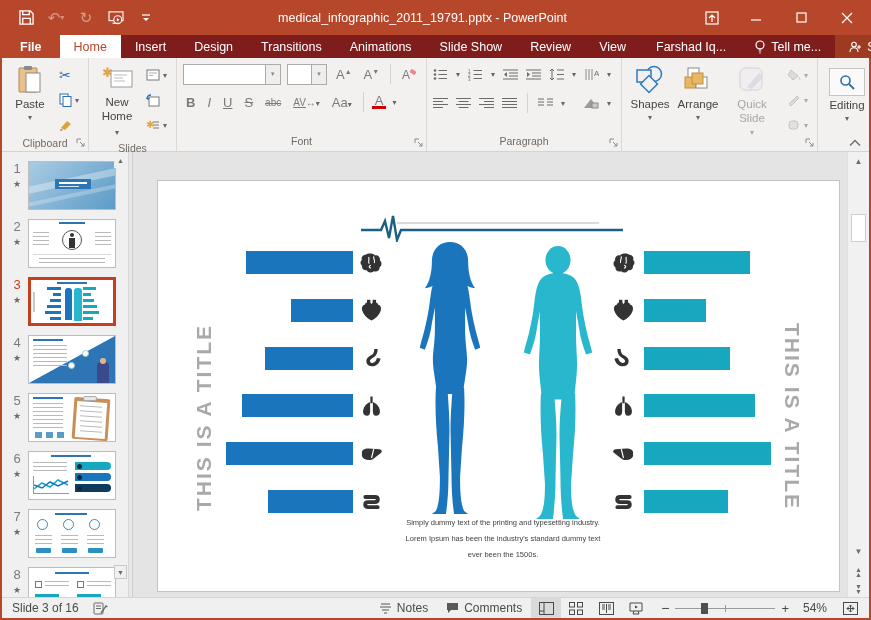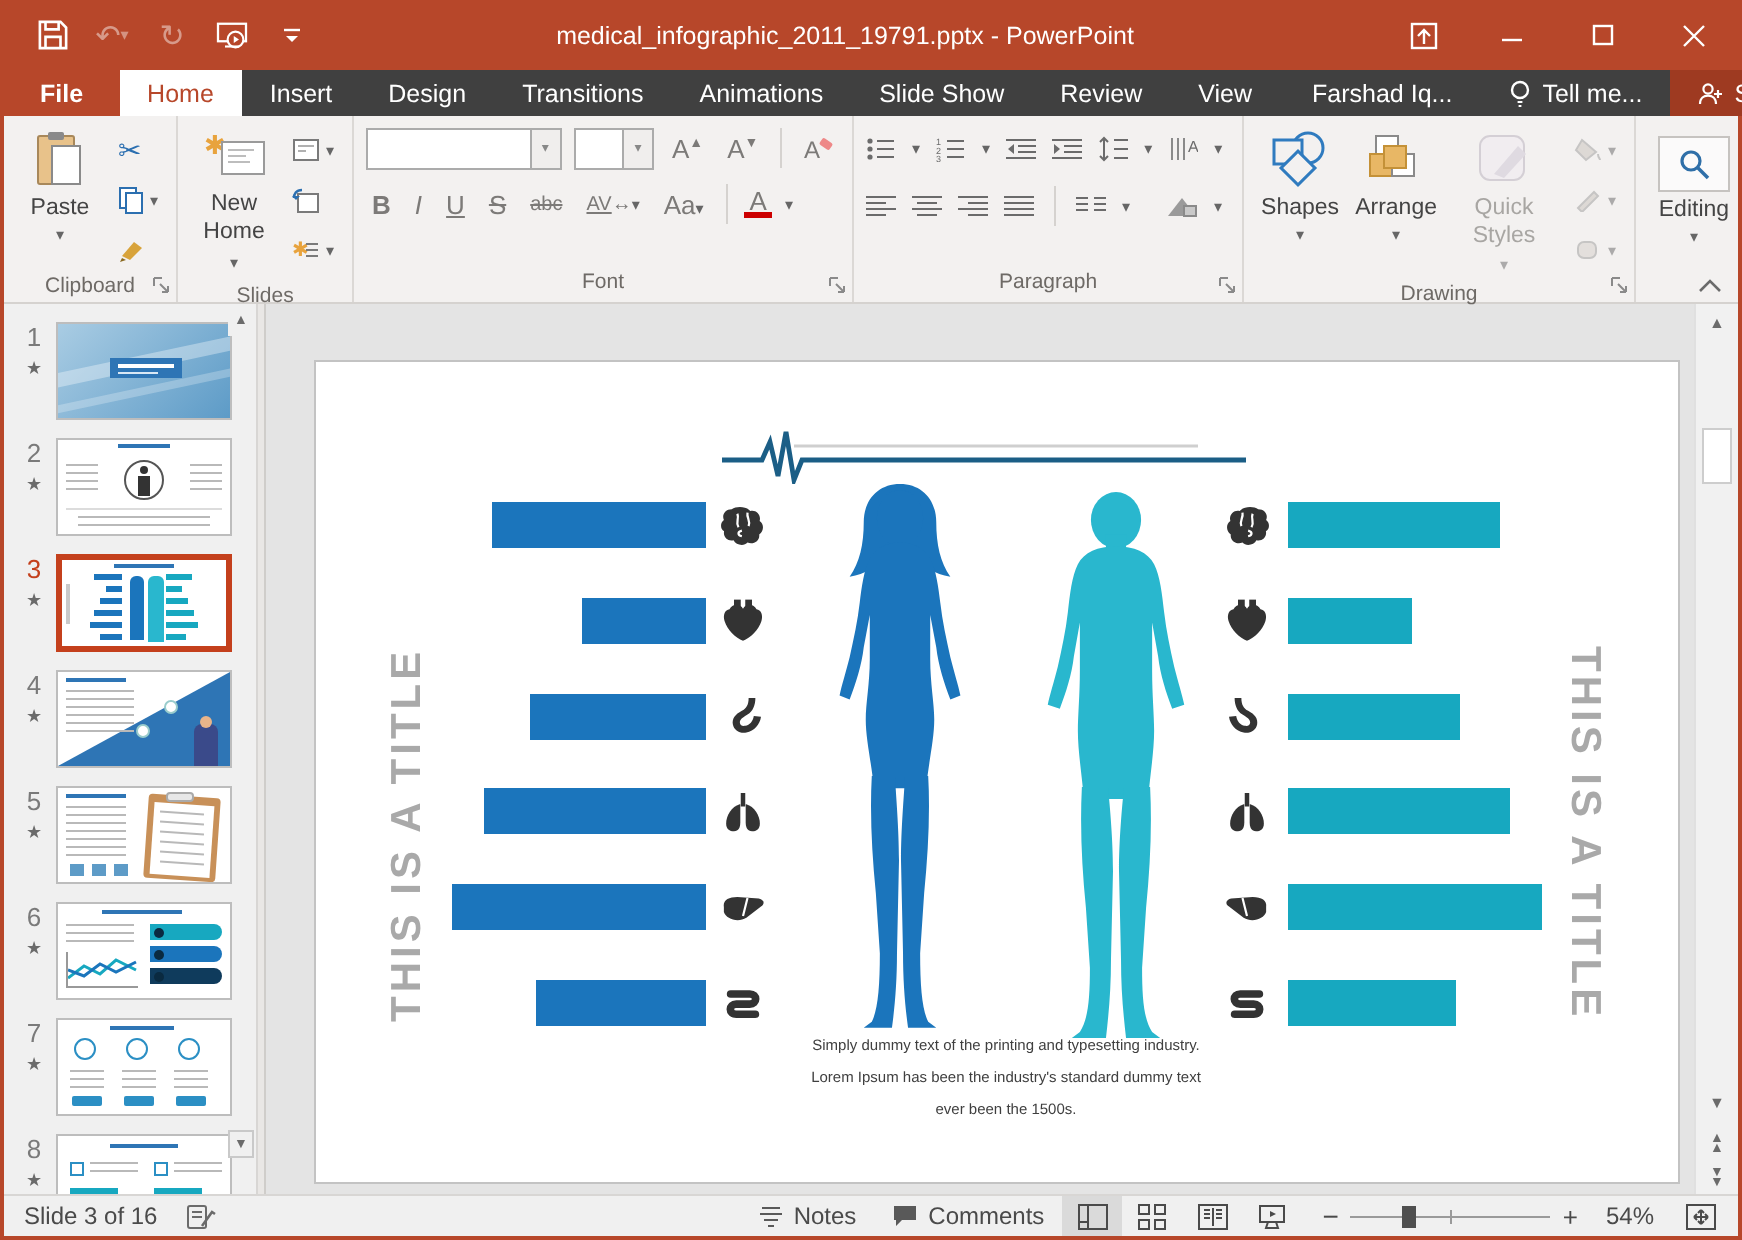--- a/index.html
+++ b/index.html
@@ -12,21 +12,21 @@
   .titlebar { height:35px; background:#b7472a; display:flex; align-items:center; color:#fff; flex:0 0 auto; }
   .qat { display:flex; align-items:center; gap:10px; padding-left:14px; }
   .qat .qbtn { width:20px; height:20px; display:flex; align-items:center; justify-content:center; }
   .qat .muted { opacity:.45; }
   .qat .tinydrop { font-size:8px; opacity:.9; }
   .title-text { flex:1; text-align:center; font-size:12.5px; white-space:nowrap; overflow:hidden; }
   .wincontrols { display:flex; align-items:center; }
   .wc { width:45px; height:35px; display:flex; align-items:center; justify-content:center; }
 
   
-  .tabrow { height:23px; background:#404040; display:flex; align-items:stretch; color:#fff; flex:0 0 auto; }
+  .tabrow { height:23px; background:#7f1d1d; display:flex; align-items:stretch; color:#fff; flex:0 0 auto; }
   .tab { padding:0 14px; display:flex; align-items:center; font-size:12.5px; white-space:nowrap; cursor:default; }
   .tab.file { background:#b7472a; font-weight:bold; padding:0 18px; }
   .tab.active { background:#fff; color:#b7472a; }
   .tab.tellme { gap:5px; }
   .tab.account { margin-left:2px; }
   .tab.share { background:#9e3a21; gap:5px; margin-left:auto; padding:0 14px; }
 
   
   .ribbon { height:94px; background:#f3f1f0; border-bottom:1px solid #d5d2cf; display:flex; position:relative; flex:0 0 auto; }
   .rgroup { position:relative; display:flex; flex-direction:column; padding:4px 6px 0 6px; border-right:1px solid #dbd8d5; }
@@ -449,21 +449,21 @@
             <rect x="9" y="8" width="11" height="11" fill="#e8b765" stroke="#c49137"></rect>
           </svg>
           <span class="blabel">Arrange</span>
           <span class="drop">▾</span>
         </div>
         <div class="bigbtn disabled">
           <svg width="30" height="30" viewBox="0 0 30 30" opacity="0.45">
             <rect x="3" y="3" width="22" height="22" rx="5" fill="#efe9f2" stroke="#b0a8b5"></rect>
             <path d="M10 22 L22 8 L26 12 L15 24 Z" fill="#c9bfd0"></path>
           </svg>
-          <span class="blabel">Quick Styles</span>
+          <span class="blabel">Quick Slide</span>
           <span class="drop" style="opacity:.5">▾</span>
         </div>
         <div class="minicol" style="opacity:.5;">
           <div class="mini">
             <svg width="14" height="12" viewBox="0 0 14 12">
                 <path d="M4 1 L11 7 L6 11 L1 6 Z" fill="#c9c2bc" stroke="#9a9a9a"></path>
                 <path d="M12 8 C12 10 13 10 13 11" stroke="#9a9a9a" fill="none"></path>
               </svg>
             <span class="drop">▾</span>
           </div>
@@ -474,21 +474,20 @@
             <span class="drop">▾</span>
           </div>
           <div class="mini">
             <svg width="14" height="12" viewBox="0 0 14 12">
                 <rect x="2" y="2" width="9" height="8" rx="3" fill="#d5cfc9" stroke="#9a9a9a"></rect>
               </svg>
             <span class="drop">▾</span>
           </div>
         </div>
       </div>
-      <div class="glabel">Drawing</div>
       <span class="launcher">
         <svg width="11" height="11" viewBox="0 0 11 11">
             <path d="M2 2 H6 M2 2 V6" stroke="#8a8a8a" fill="none"></path>
             <path d="M5 5 L9 9 M9 9 V6 M9 9 H6" stroke="#8a8a8a" fill="none"></path>
           </svg>
       </span>
     </div>
 
     <div class="rgroup" style="border-right:none;">
       <div class="gbody">

